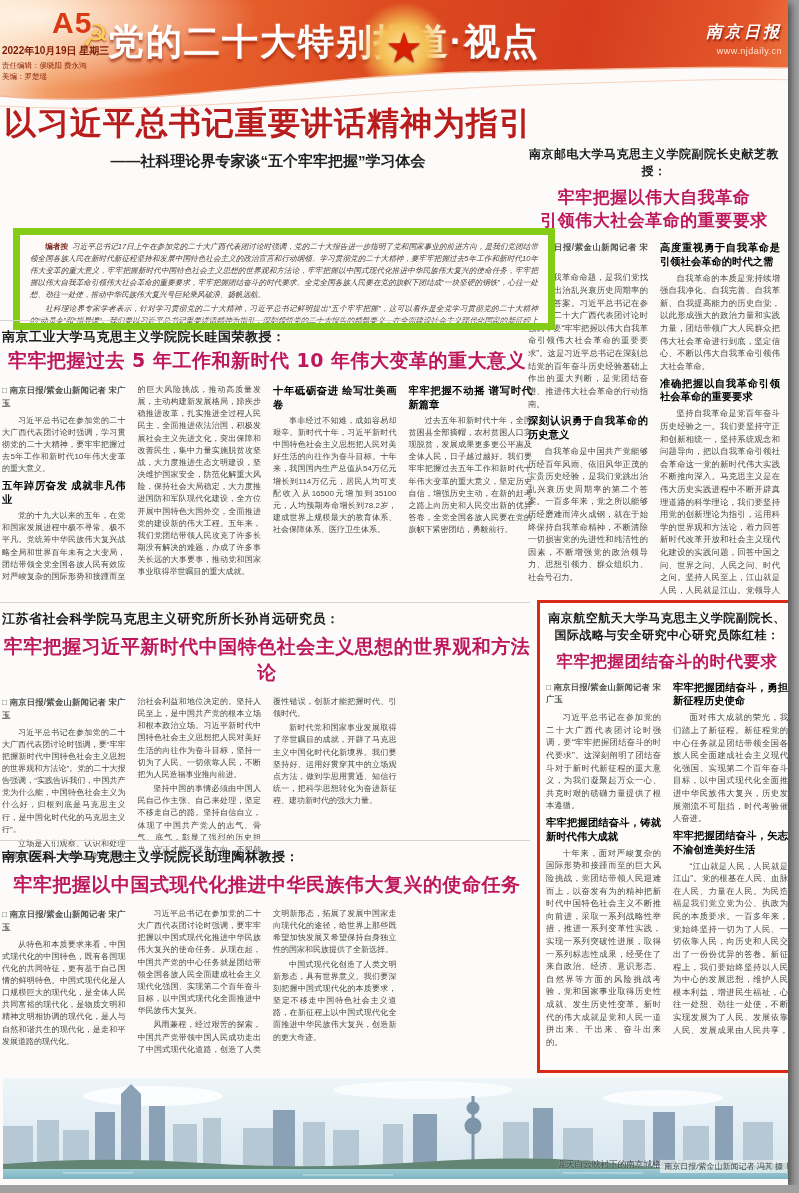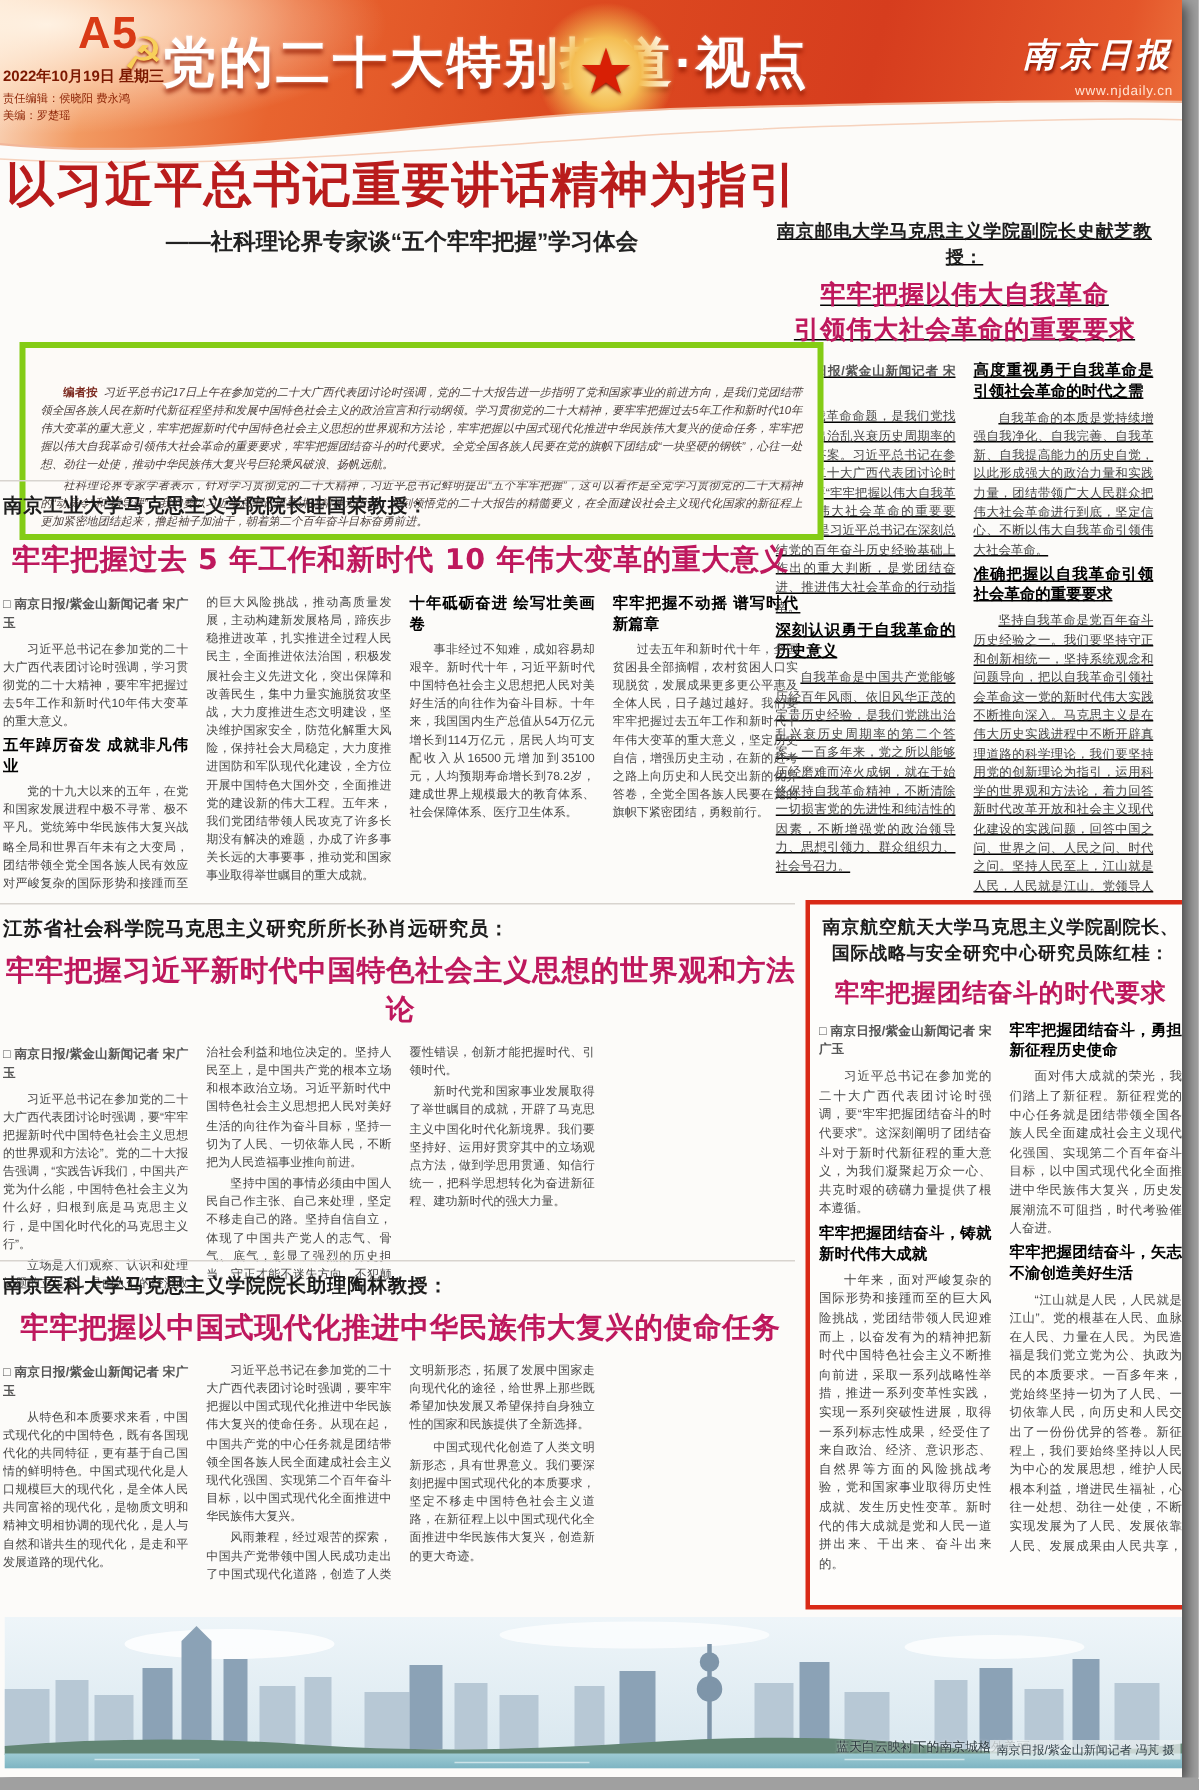--- a/index.html
+++ b/index.html
@@ -15,48 +15,48 @@
   .pageno{left:52px;top:6px;font-size:30px;font-weight:900;color:#d93a16;letter-spacing:1px;}
   .dateline{left:2px;top:44px;font-size:10px;font-weight:bold;color:#7c1800;}
   .edline{left:2px;top:60px;font-size:7.5px;color:#8d2406;line-height:1.5;white-space:pre-line;}
   .emblem{left:82px;top:18px;font-size:30px;color:#f8cf5a;text-shadow:0 1px 2px #9e2a05;}
   .banner-title{left:108px;top:18px;width:460px;font-size:36px;font-weight:900;color:#ffffff;letter-spacing:2px;
     text-shadow:0 3px 3px rgba(148,26,2,.75),0 0 2px rgba(255,255,255,.6);white-space:nowrap;}
   .sunburst{left:356px;top:0px;width:96px;height:96px;border-radius:50%;
     background:radial-gradient(circle,#fbe59a 0%,#f4bd52 34%,rgba(244,189,82,0) 68%);display:flex;align-items:center;justify-content:center;}
   .star{font-size:42px;color:#d81f05;text-shadow:0 1px 2px #8e1500;line-height:1;}
   .masthead{right:12px;top:22px;text-align:right;}
-  .masthead .logo{font-family:"DejaVu Serif",serif;font-size:22px;font-weight:900;color:#fff;letter-spacing:3px;
+  .masthead .logo{font-family:"DejaVu Serif",serif;font-size:16px;font-weight:900;color:#fff;letter-spacing:3px;
     text-shadow:1px 2px 2px rgba(120,15,0,.8);font-style:italic;}
   .masthead .url{font-size:9px;color:#ffe3d2;margin-top:3px;letter-spacing:.5px;}
 
   
   .lead{left:0;top:104px;width:536px;text-align:center;}
   .lead h1{margin:0;font-size:32px;line-height:1.22;font-weight:900;color:#b91c1c;letter-spacing:1px;font-family:"DejaVu Sans",sans-serif;}
   .lead .sub{margin-top:9px;font-size:15px;font-weight:bold;color:#222;}
 
   
-  .ednote{left:13px;top:228px;width:508px;height:76px;border:4px solid #84cc16;background:#fdfaf7;
-    padding:24px 10px;font-size:7.6px;line-height:1.58;color:#4a3f3c;text-align:justify;font-style:italic;overflow:hidden;}
+  .ednote{left:13px;top:228px;width:508px;height:76px;border:7px solid #84cc16;background:#fdfaf7;
+    padding:6px 10px;font-size:7.6px;line-height:1.58;color:#4a3f3c;text-align:justify;font-style:italic;overflow:hidden;}
   .ednote b{font-style:normal;color:#7c2a20;margin-right:4px;}
   .ednote p{margin:0 0 2px;text-indent:2em;}
 
   
   .kicker{font-size:13px;font-weight:bold;color:#1d1d1d;letter-spacing:.5px;}
   .sec-title{font-size:19px;font-weight:900;color:#be185d;text-align:center;letter-spacing:.5px;font-family:"DejaVu Sans",sans-serif;}
   .cols{column-gap:12px;font-size:8px;line-height:1.52;text-align:justify;color:#474747;overflow:hidden;column-fill:auto;}
   .cols p{margin:0 0 2px;text-indent:2em;}
   .cols .byline{text-indent:0;color:#555;font-size:8.4px;margin-bottom:5px;font-weight:bold;}
   .cols h4{font-size:10.3px;color:#000;margin:4px 0 3px;text-indent:0;line-height:1.35;break-after:avoid;}
   .c4{column-count:4;}
   .c2{column-count:2;}
   .rule{height:1px;background:#d8d4cf;}
 
   
-  .right-art{left:517px;top:146px;width:252px;text-decoration:underline;}
+  .right-art{left:528px;top:146px;width:252px;}
   .right-art .kicker{font-size:12px;text-align:center;}
   .right-art .sec-title{font-size:17px;margin-top:6px;line-height:1.35;}
   .right-art .cols{margin-top:9px;height:362px;font-size:8.3px;}
 
   
   .redbox{left:537px;top:600px;width:242px;height:455px;border:3px solid #d92a17;background:#fefdfb;padding:7px 6px 5px;}
   .redbox .kicker{font-size:12px;text-align:center;line-height:1.4;}
   .redbox .sec-title{font-size:16.5px;margin-top:7px;}
   .redbox .cols{margin-top:8px;height:368px;font-size:8.3px;}
 
@@ -120,21 +120,21 @@
   </div>
 
   <div class="abs ednote">
     <p><b>编者按</b><span>习近平总书记17日上午在参加党的二十大广西代表团讨论时强调，党的二十大报告进一步指明了党和国家事业的前进方向，是我们党团结带领全国各族人民在新时代新征程坚持和发展中国特色社会主义的政治宣言和行动纲领。学习贯彻党的二十大精神，要牢牢把握过去5年工作和新时代10年伟大变革的重大意义，牢牢把握新时代中国特色社会主义思想的世界观和方法论，牢牢把握以中国式现代化推进中华民族伟大复兴的使命任务，牢牢把握以伟大自我革命引领伟大社会革命的重要要求，牢牢把握团结奋斗的时代要求。全党全国各族人民要在党的旗帜下团结成“一块坚硬的钢铁”，心往一处想、劲往一处使，推动中华民族伟大复兴号巨轮乘风破浪、扬帆远航。</span></p>
     <p><span>社科理论界专家学者表示，针对学习贯彻党的二十大精神，习近平总书记鲜明提出“五个牢牢把握”，这可以看作是全党学习贯彻党的二十大精神的“动员令”和“指导课”。我们要以习近平总书记重要讲话精神为指引，深刻领悟党的二十大报告的精髓要义，在全面建设社会主义现代化国家的新征程上更加紧密地团结起来，撸起袖子加油干，朝着第二个百年奋斗目标奋勇前进。</span></p>
   </div>
 
   <div class="abs rule" style="left:0;top:320px;width:530px;"></div>
   <div class="abs" style="left:2px;top:328px;width:530px;">
     <div class="kicker">南京工业大学马克思主义学院院长眭国荣教授：</div>
-    <div class="sec-title" style="margin-top:14px;">牢牢把握过去 5 年工作和新时代 10 年伟大变革的重大意义</div>
+    <div class="sec-title" style="margin-top:2px;">牢牢把握过去 5 年工作和新时代 10 年伟大变革的重大意义</div>
     <div class="cols c4" style="margin-top:10px;height:204px;">
       <p class="byline">□ 南京日报/紫金山新闻记者 宋广玉</p>
       <p>习近平总书记在参加党的二十大广西代表团讨论时强调，学习贯彻党的二十大精神，要牢牢把握过去5年工作和新时代10年伟大变革的重大意义。</p>
       <h4>五年踔厉奋发 成就非凡伟业</h4>
       <p>党的十九大以来的五年，在党和国家发展进程中极不寻常、极不平凡。党统筹中华民族伟大复兴战略全局和世界百年未有之大变局，团结带领全党全国各族人民有效应对严峻复杂的国际形势和接踵而至的巨大风险挑战，推动高质量发展，主动构建新发展格局，蹄疾步稳推进改革，扎实推进全过程人民民主，全面推进依法治国，积极发展社会主义先进文化，突出保障和改善民生，集中力量实施脱贫攻坚战，大力度推进生态文明建设，坚决维护国家安全，防范化解重大风险，保持社会大局稳定，大力度推进国防和军队现代化建设，全方位开展中国特色大国外交，全面推进党的建设新的伟大工程。五年来，我们党团结带领人民攻克了许多长期没有解决的难题，办成了许多事关长远的大事要事，推动党和国家事业取得举世瞩目的重大成就。</p>
       <h4>十年砥砺奋进 绘写壮美画卷</h4>
       <p>事非经过不知难，成如容易却艰辛。新时代十年，习近平新时代中国特色社会主义思想把人民对美好生活的向往作为奋斗目标。十年来，我国国内生产总值从54万亿元增长到114万亿元，居民人均可支配收入从16500元增加到35100元，人均预期寿命增长到78.2岁，建成世界上规模最大的教育体系、社会保障体系、医疗卫生体系。</p>
       <h4>牢牢把握不动摇 谱写时代新篇章</h4>
       <p>过去五年和新时代十年，全国贫困县全部摘帽，农村贫困人口实现脱贫，发展成果更多更公平惠及全体人民，日子越过越好。我们要牢牢把握过去五年工作和新时代十年伟大变革的重大意义，坚定历史自信，增强历史主动，在新的赶考之路上向历史和人民交出新的优异答卷，全党全国各族人民要在党的旗帜下紧密团结，勇毅前行。</p>
     </div>

